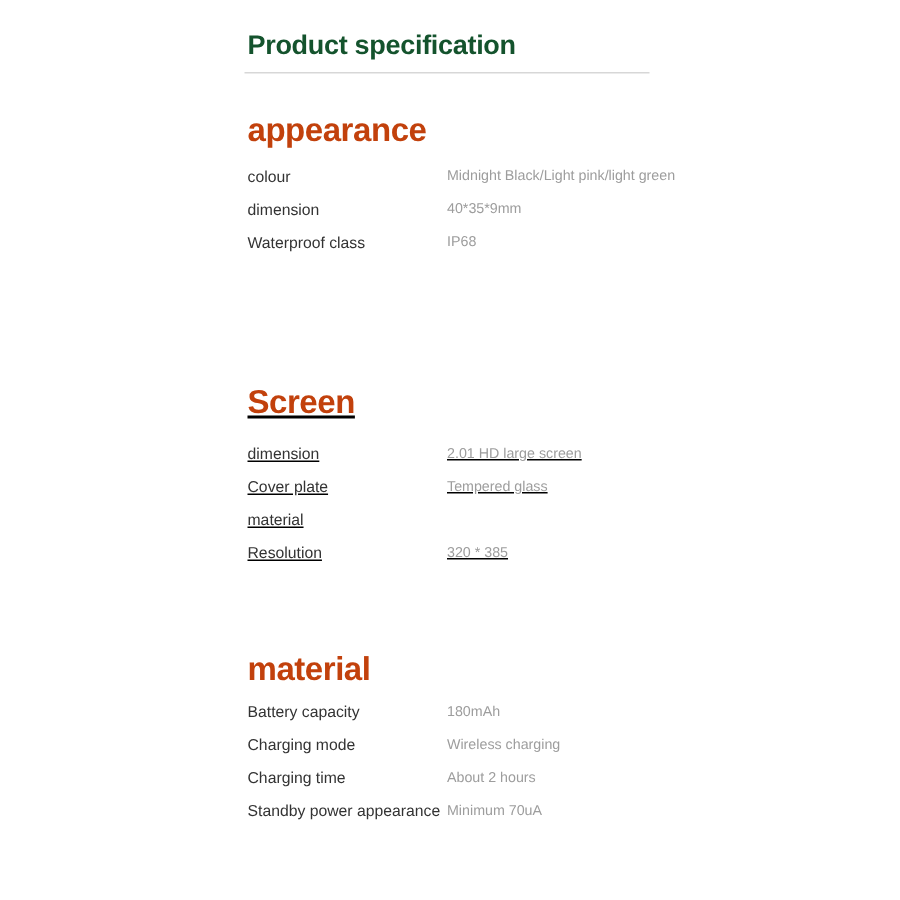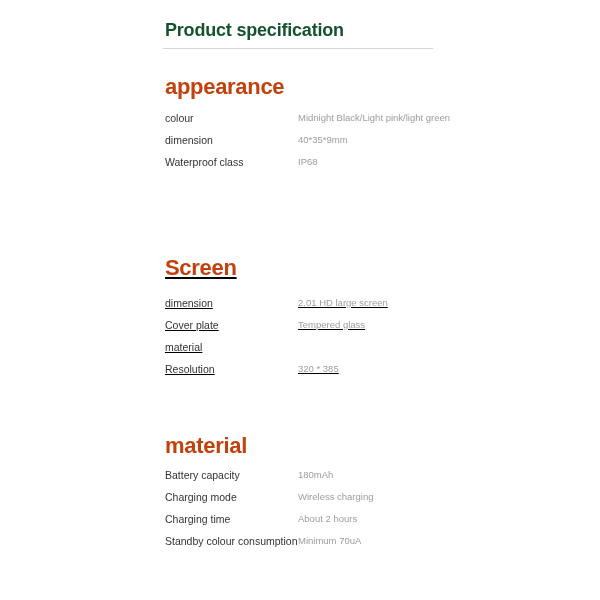--- a/index.html
+++ b/index.html
@@ -131,20 +131,20 @@
         </div>
         <div class="spec-row">
           <span class="spec-label">Charging mode</span>
           <span class="spec-value">Wireless charging</span>
         </div>
         <div class="spec-row">
           <span class="spec-label">Charging time</span>
           <span class="spec-value">About 2 hours</span>
         </div>
         <div class="spec-row">
-          <span class="spec-label">Standby colour consumption</span>
+          <span class="spec-label">Standby power appearance</span>
           <span class="spec-value">Minimum 70uA</span>
         </div>
       </div>
     </div>
 
   </div>
 </div>
 
 </body></html>

